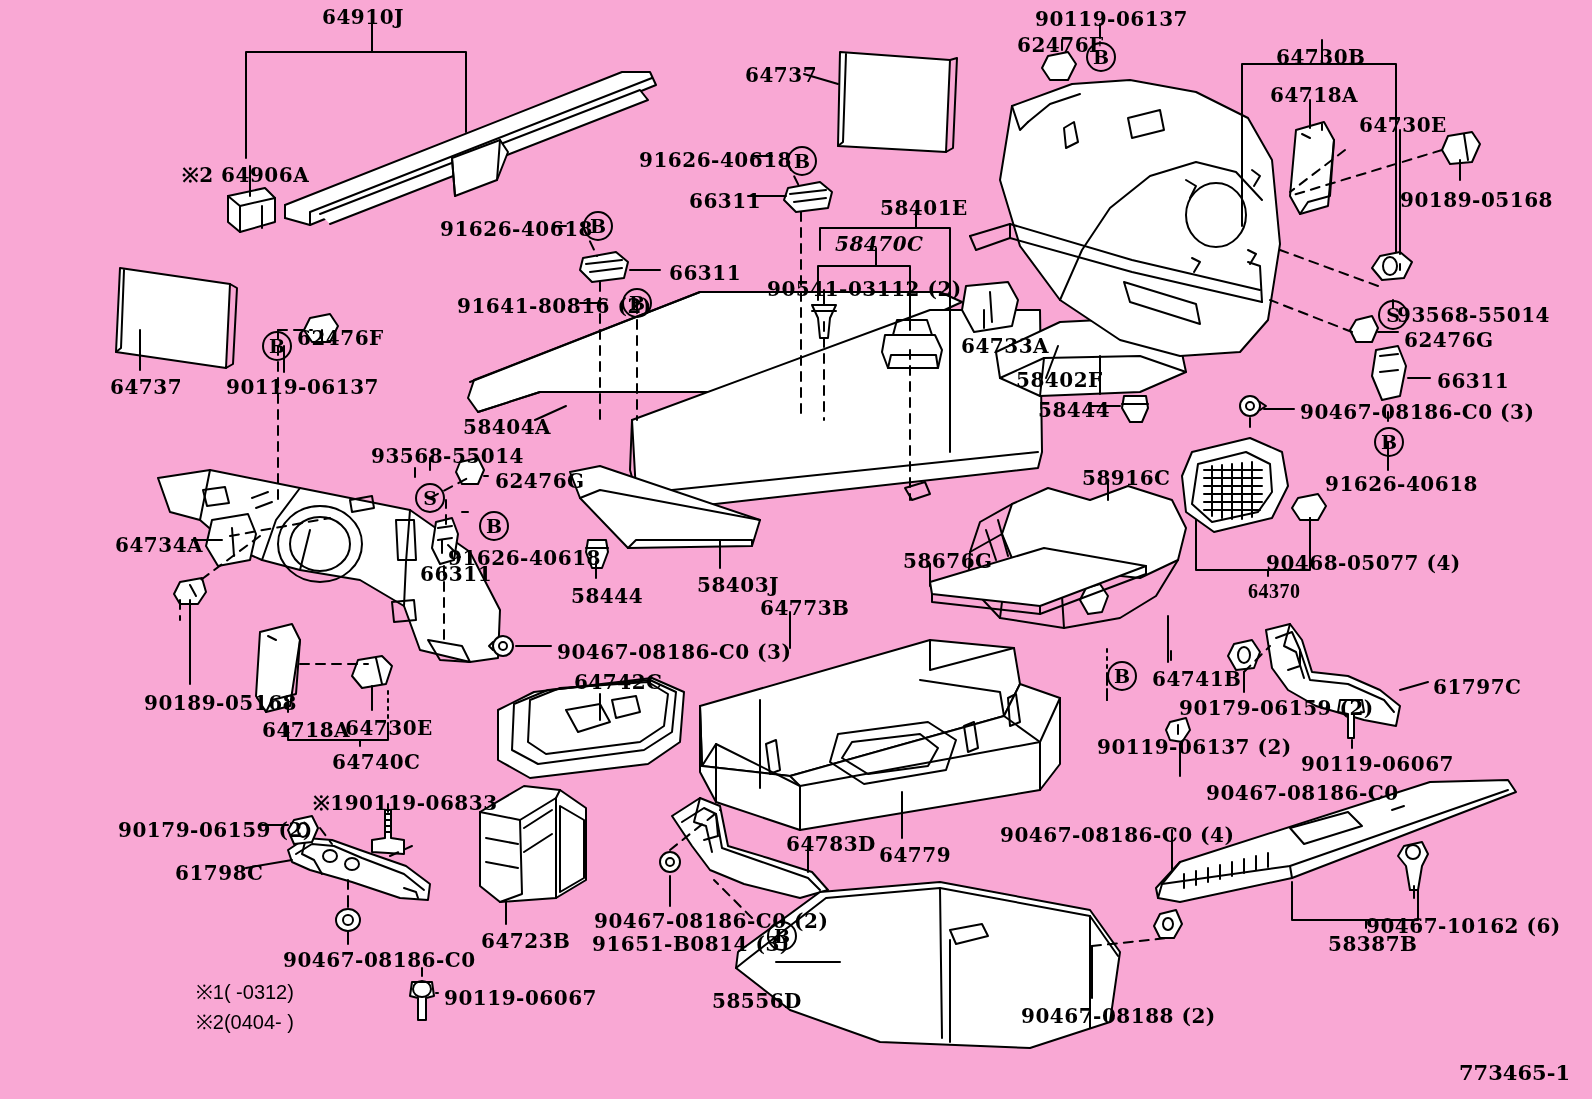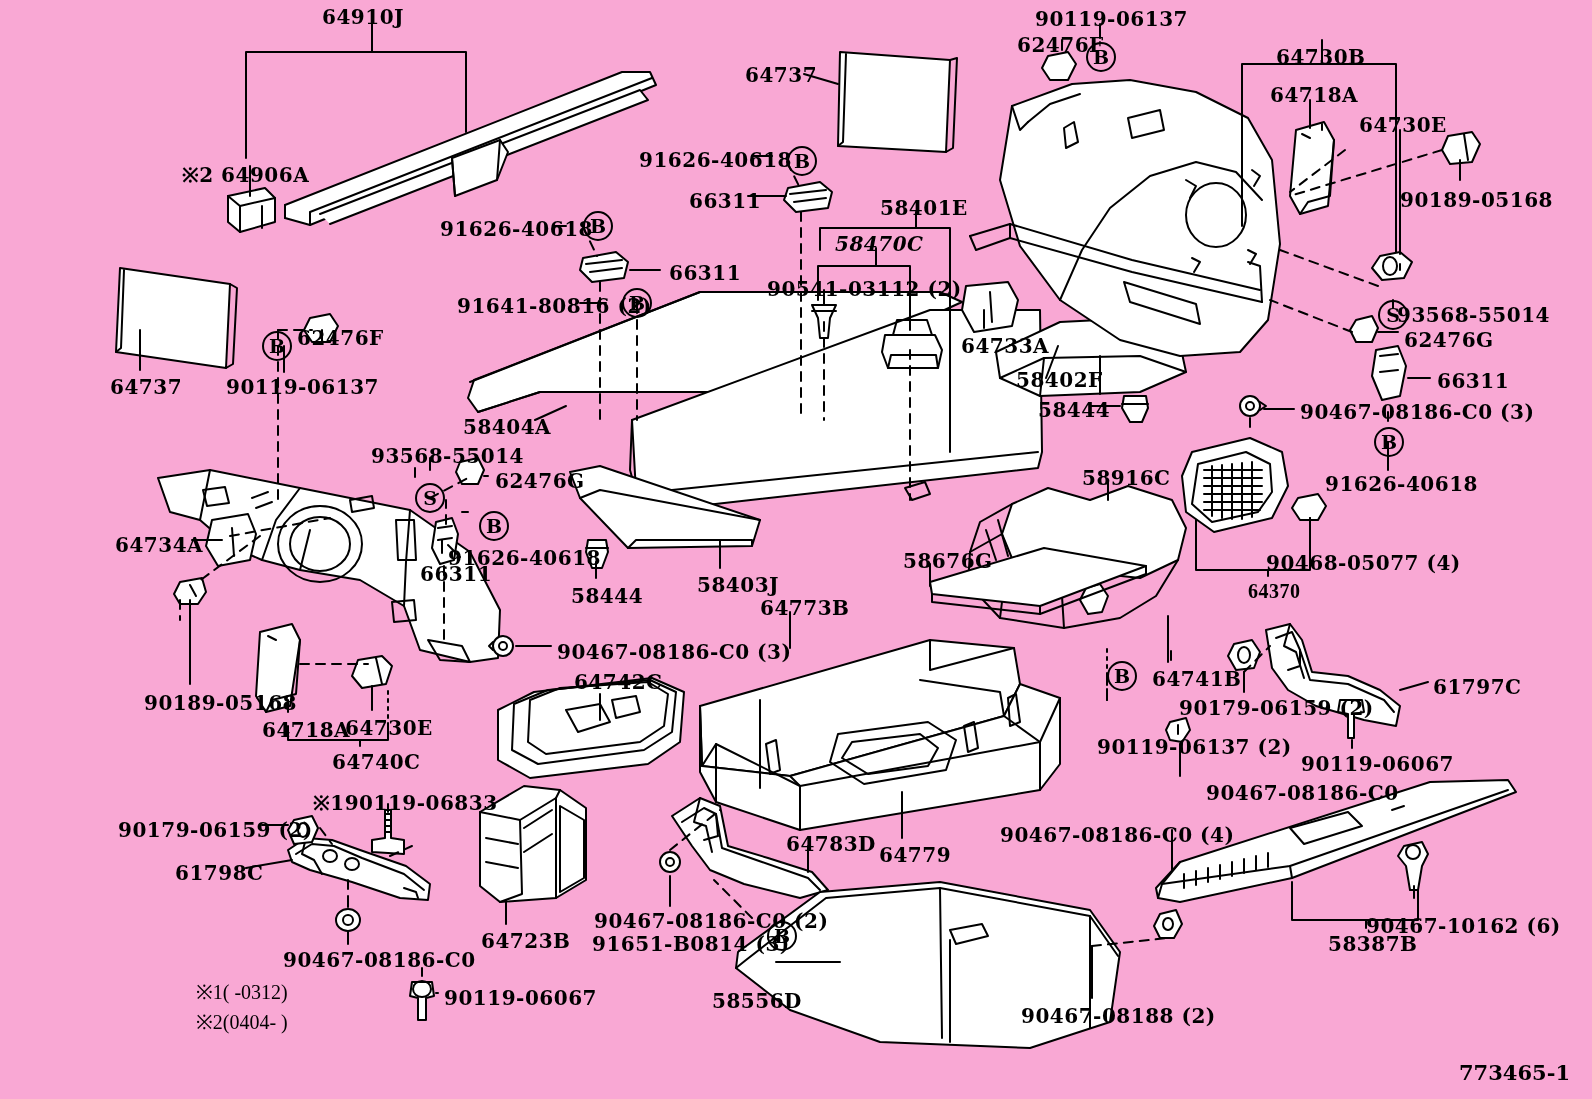--- a/index.html
+++ b/index.html
@@ -1,20 +1,20 @@
 <!DOCTYPE html>
 <html><head>
 <meta charset="utf-8">
 <style>
   html,body{margin:0;padding:0;background:#fff;}
   #page{position:relative;width:1592px;height:1099px;background:#f9a8d4;
         font-family:"DejaVu Serif",serif;overflow:hidden;}
   .lbl{position:absolute;font-family:"DejaVu Serif",serif;font-weight:bold;
        font-size:20px;color:#000;white-space:nowrap;letter-spacing:.5px;}
-  .note{position:absolute;font-family:Liberation Serif, serif;font-size:20px;
+  .note{position:absolute;font-family:Liberation Sans, sans-serif;font-size:20px;
         color:#000;white-space:nowrap;}
   .circ{position:absolute;width:30px;height:30px;border:2px solid #000;
         border-radius:50%;box-sizing:border-box;font-family:"DejaVu Serif",serif;
         font-weight:bold;font-size:19px;line-height:26px;text-align:center;color:#000;}
   svg.art{position:absolute;left:0;top:0;width:1592px;height:1099px;
           pointer-events:none;}
   svg.art *{vector-effect:non-scaling-stroke;}
   #fig{position:absolute;right:22px;bottom:14px;font-family:"DejaVu Serif",serif;
        font-weight:bold;font-size:21px;}
 </style>

